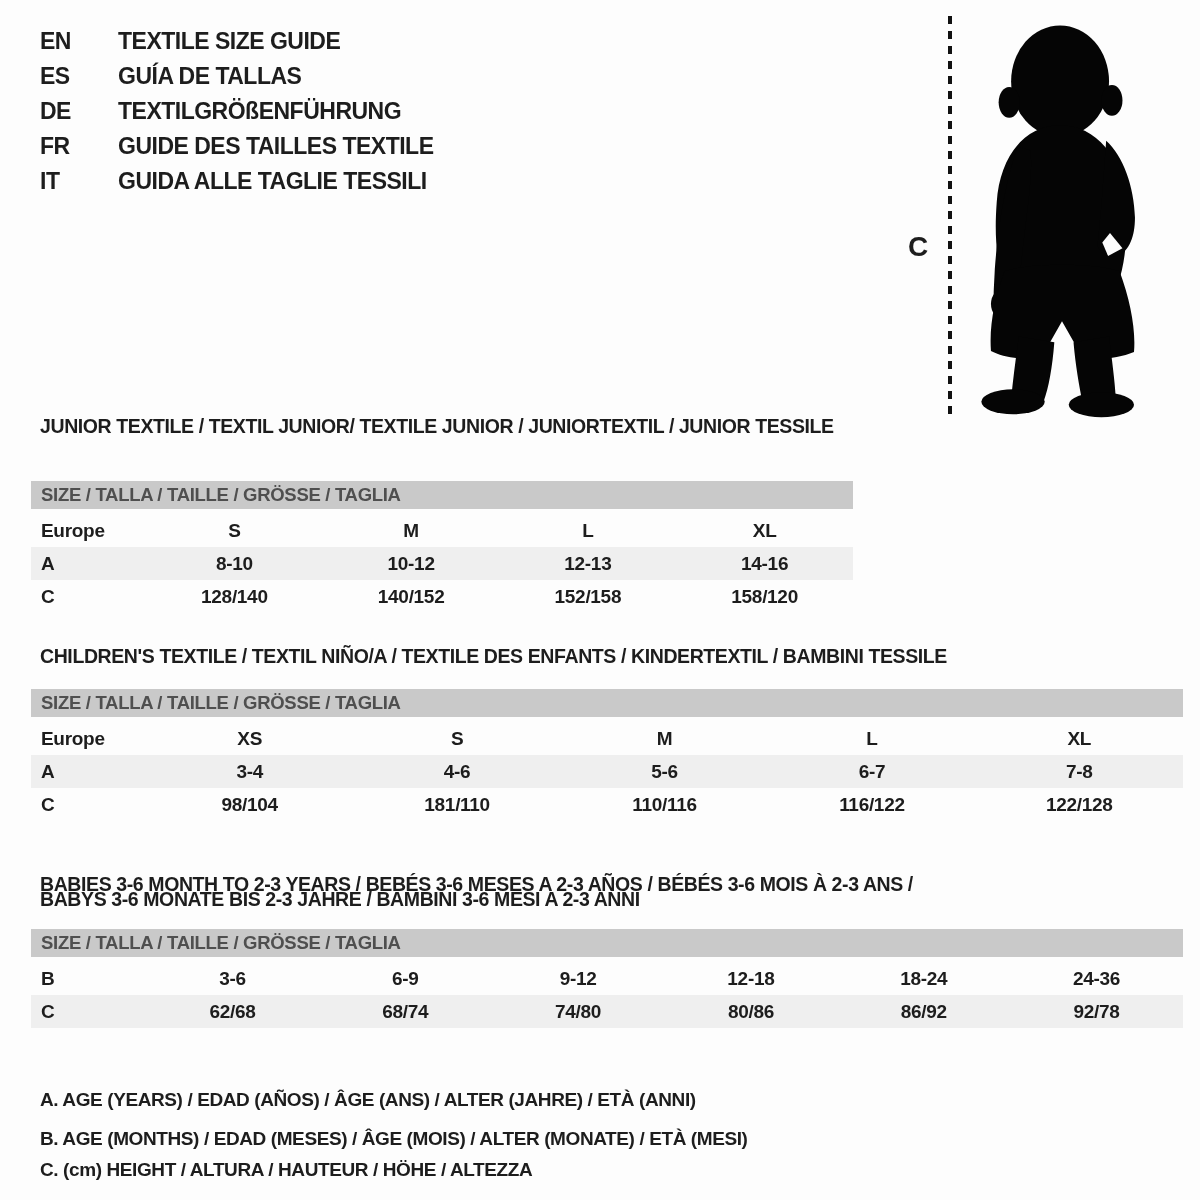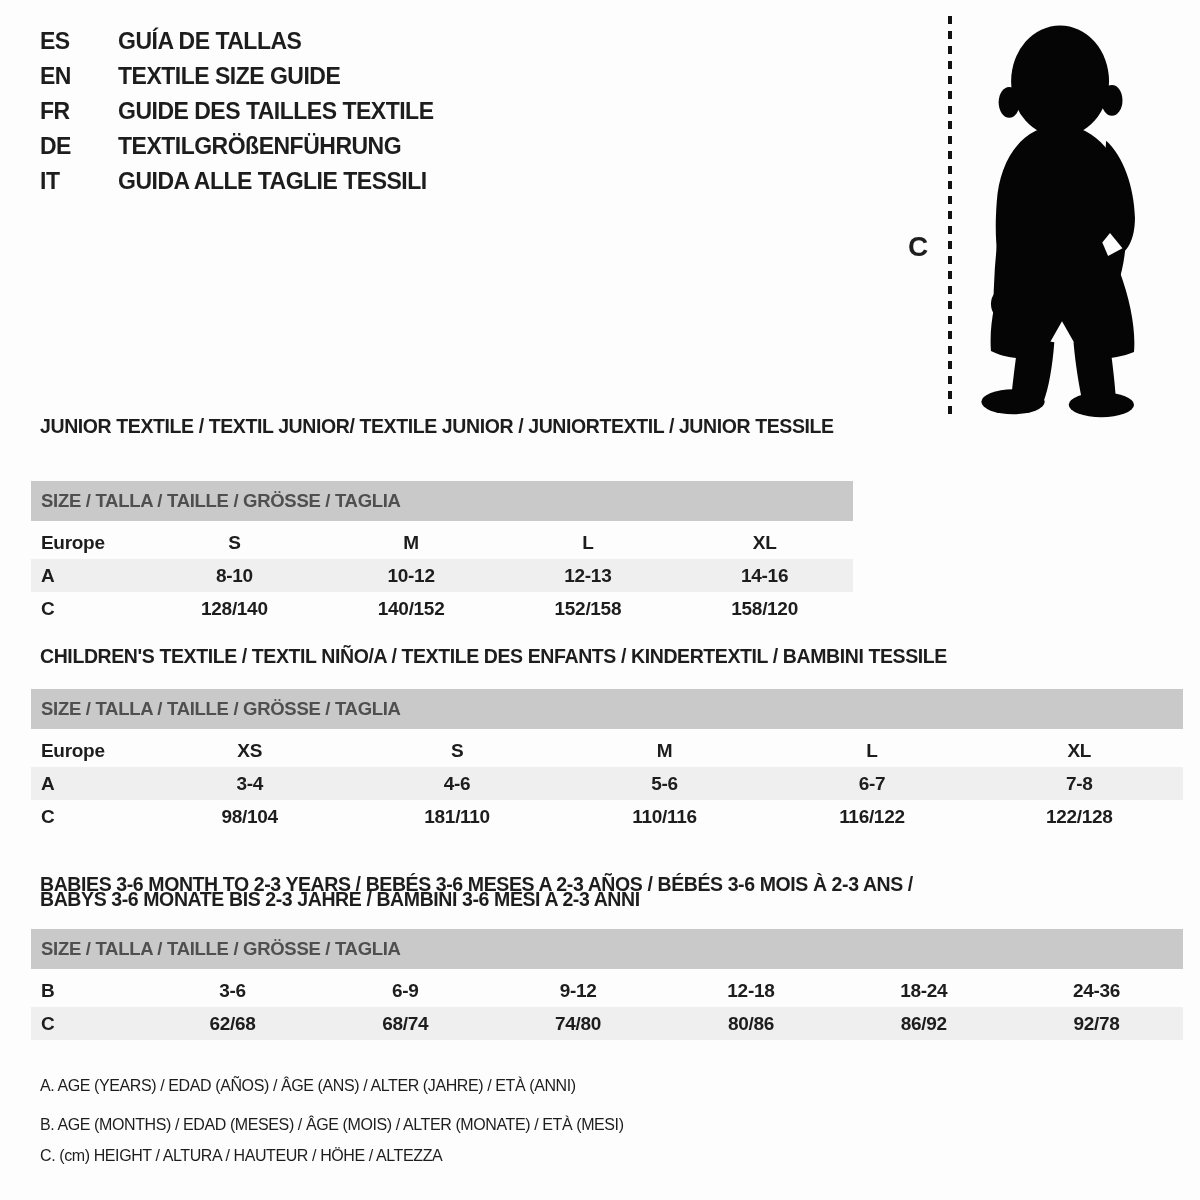--- a/index.html
+++ b/index.html
@@ -15,59 +15,59 @@
   .lang-row{display:flex;height:35px;align-items:center;}
   .lang-code{width:78px;font-weight:700;font-size:23px;letter-spacing:-0.5px;}
   .lang-label{font-weight:700;font-size:23px;letter-spacing:-0.5px;white-space:nowrap;}
   
   .section-title{
     left:40px;font-weight:700;font-size:19.5px;letter-spacing:-0.4px;white-space:nowrap;
   }
   
   .size-table{left:31px;}
   .thead{
-    height:40px;background:#c9c9c9;display:flex;align-items:center;
+    height:28px;background:#c9c9c9;display:flex;align-items:center;
     padding-left:10px;margin-bottom:5px;
     font-weight:700;font-size:18.5px;color:#4f4f4f;letter-spacing:-0.3px;
   }
   .trow{display:flex;height:33px;align-items:center;}
   .trow.shaded{background:#efefef;}
   .tlabel{
     width:105px;padding-left:10px;flex:0 0 auto;
     font-weight:700;font-size:19px;letter-spacing:-0.3px;
   }
   .tcell{
     flex:1;text-align:center;
     font-weight:700;font-size:19px;letter-spacing:-0.3px;
   }
   
   .legend-line{
-    left:40px;font-weight:400;font-size:16px;letter-spacing:-0.4px;white-space:nowrap;
+    left:40px;font-weight:700;font-size:19px;letter-spacing:-0.4px;white-space:nowrap;margin-top:12px;
   }
   .fig{left:898px;top:8px;}
 </style>
 </head>
 <body>
 
 <div class="abs lang-list">
   <div class="lang-row">
+    <span class="lang-code">EN</span>
+    <span class="lang-label">TEXTILE SIZE GUIDE</span>
+  </div>
+  <div class="lang-row">
     <span class="lang-code">ES</span>
     <span class="lang-label">GUÍA DE TALLAS</span>
   </div>
   <div class="lang-row">
-    <span class="lang-code">EN</span>
-    <span class="lang-label">TEXTILE SIZE GUIDE</span>
+    <span class="lang-code">DE</span>
+    <span class="lang-label">TEXTILGRÖßENFÜHRUNG</span>
   </div>
   <div class="lang-row">
     <span class="lang-code">FR</span>
     <span class="lang-label">GUIDE DES TAILLES TEXTILE</span>
-  </div>
-  <div class="lang-row">
-    <span class="lang-code">DE</span>
-    <span class="lang-label">TEXTILGRÖßENFÜHRUNG</span>
   </div>
   <div class="lang-row">
     <span class="lang-code">IT</span>
     <span class="lang-label">GUIDA ALLE TAGLIE TESSILI</span>
   </div>
 </div>
 
 <div class="abs fig">
   <svg width="292" height="418" viewBox="0 0 292 418" xmlns="http://www.w3.org/2000/svg">
     <text x="10" y="248" font-size="28" font-weight="bold" fill="#1d1d1d">C</text>

